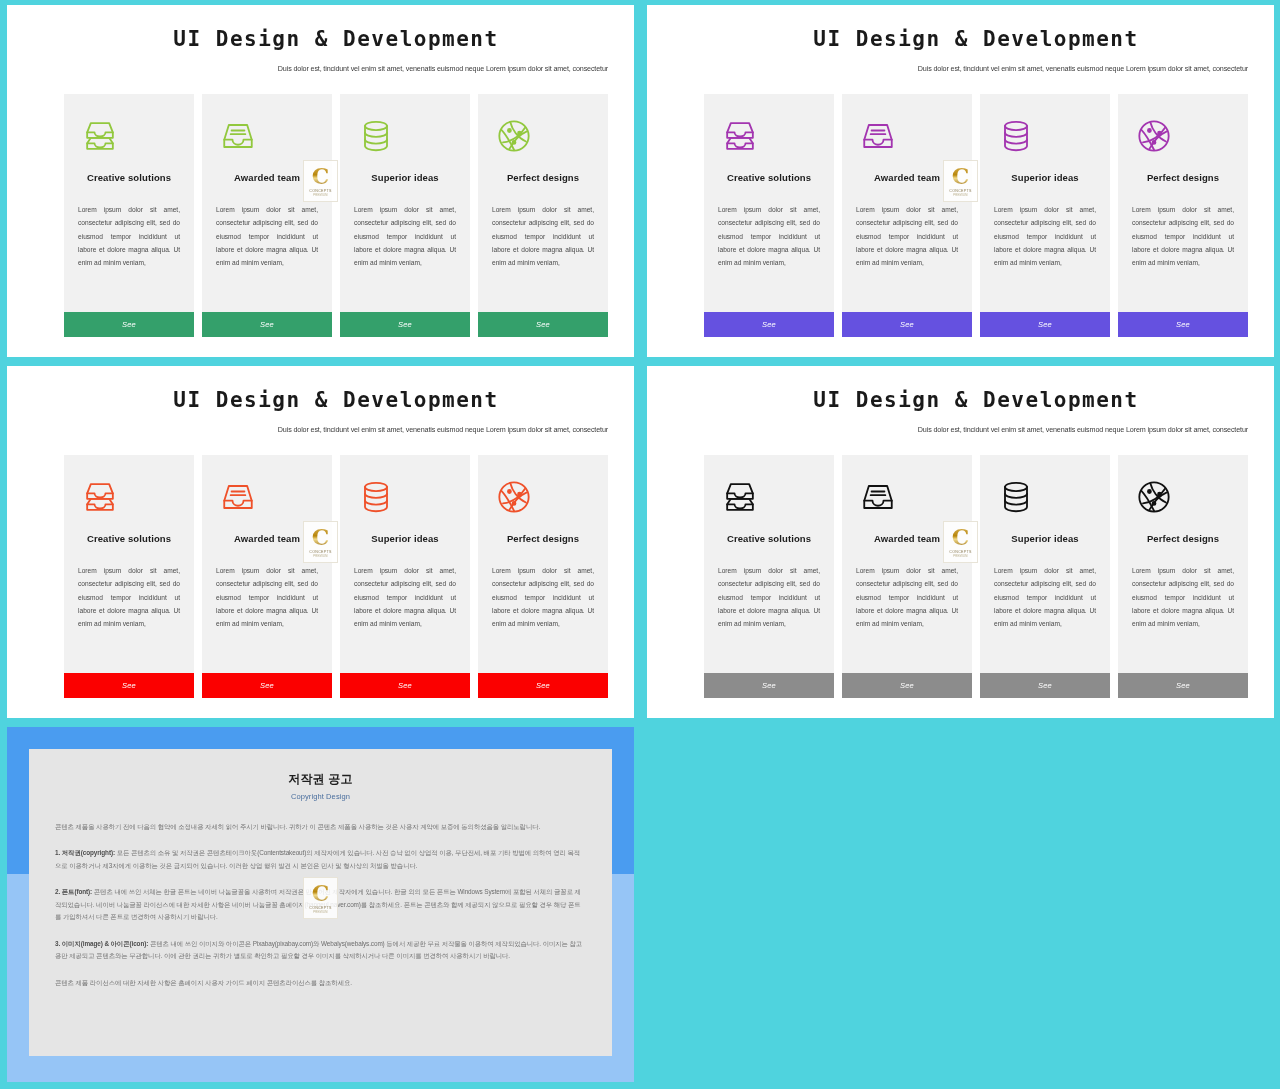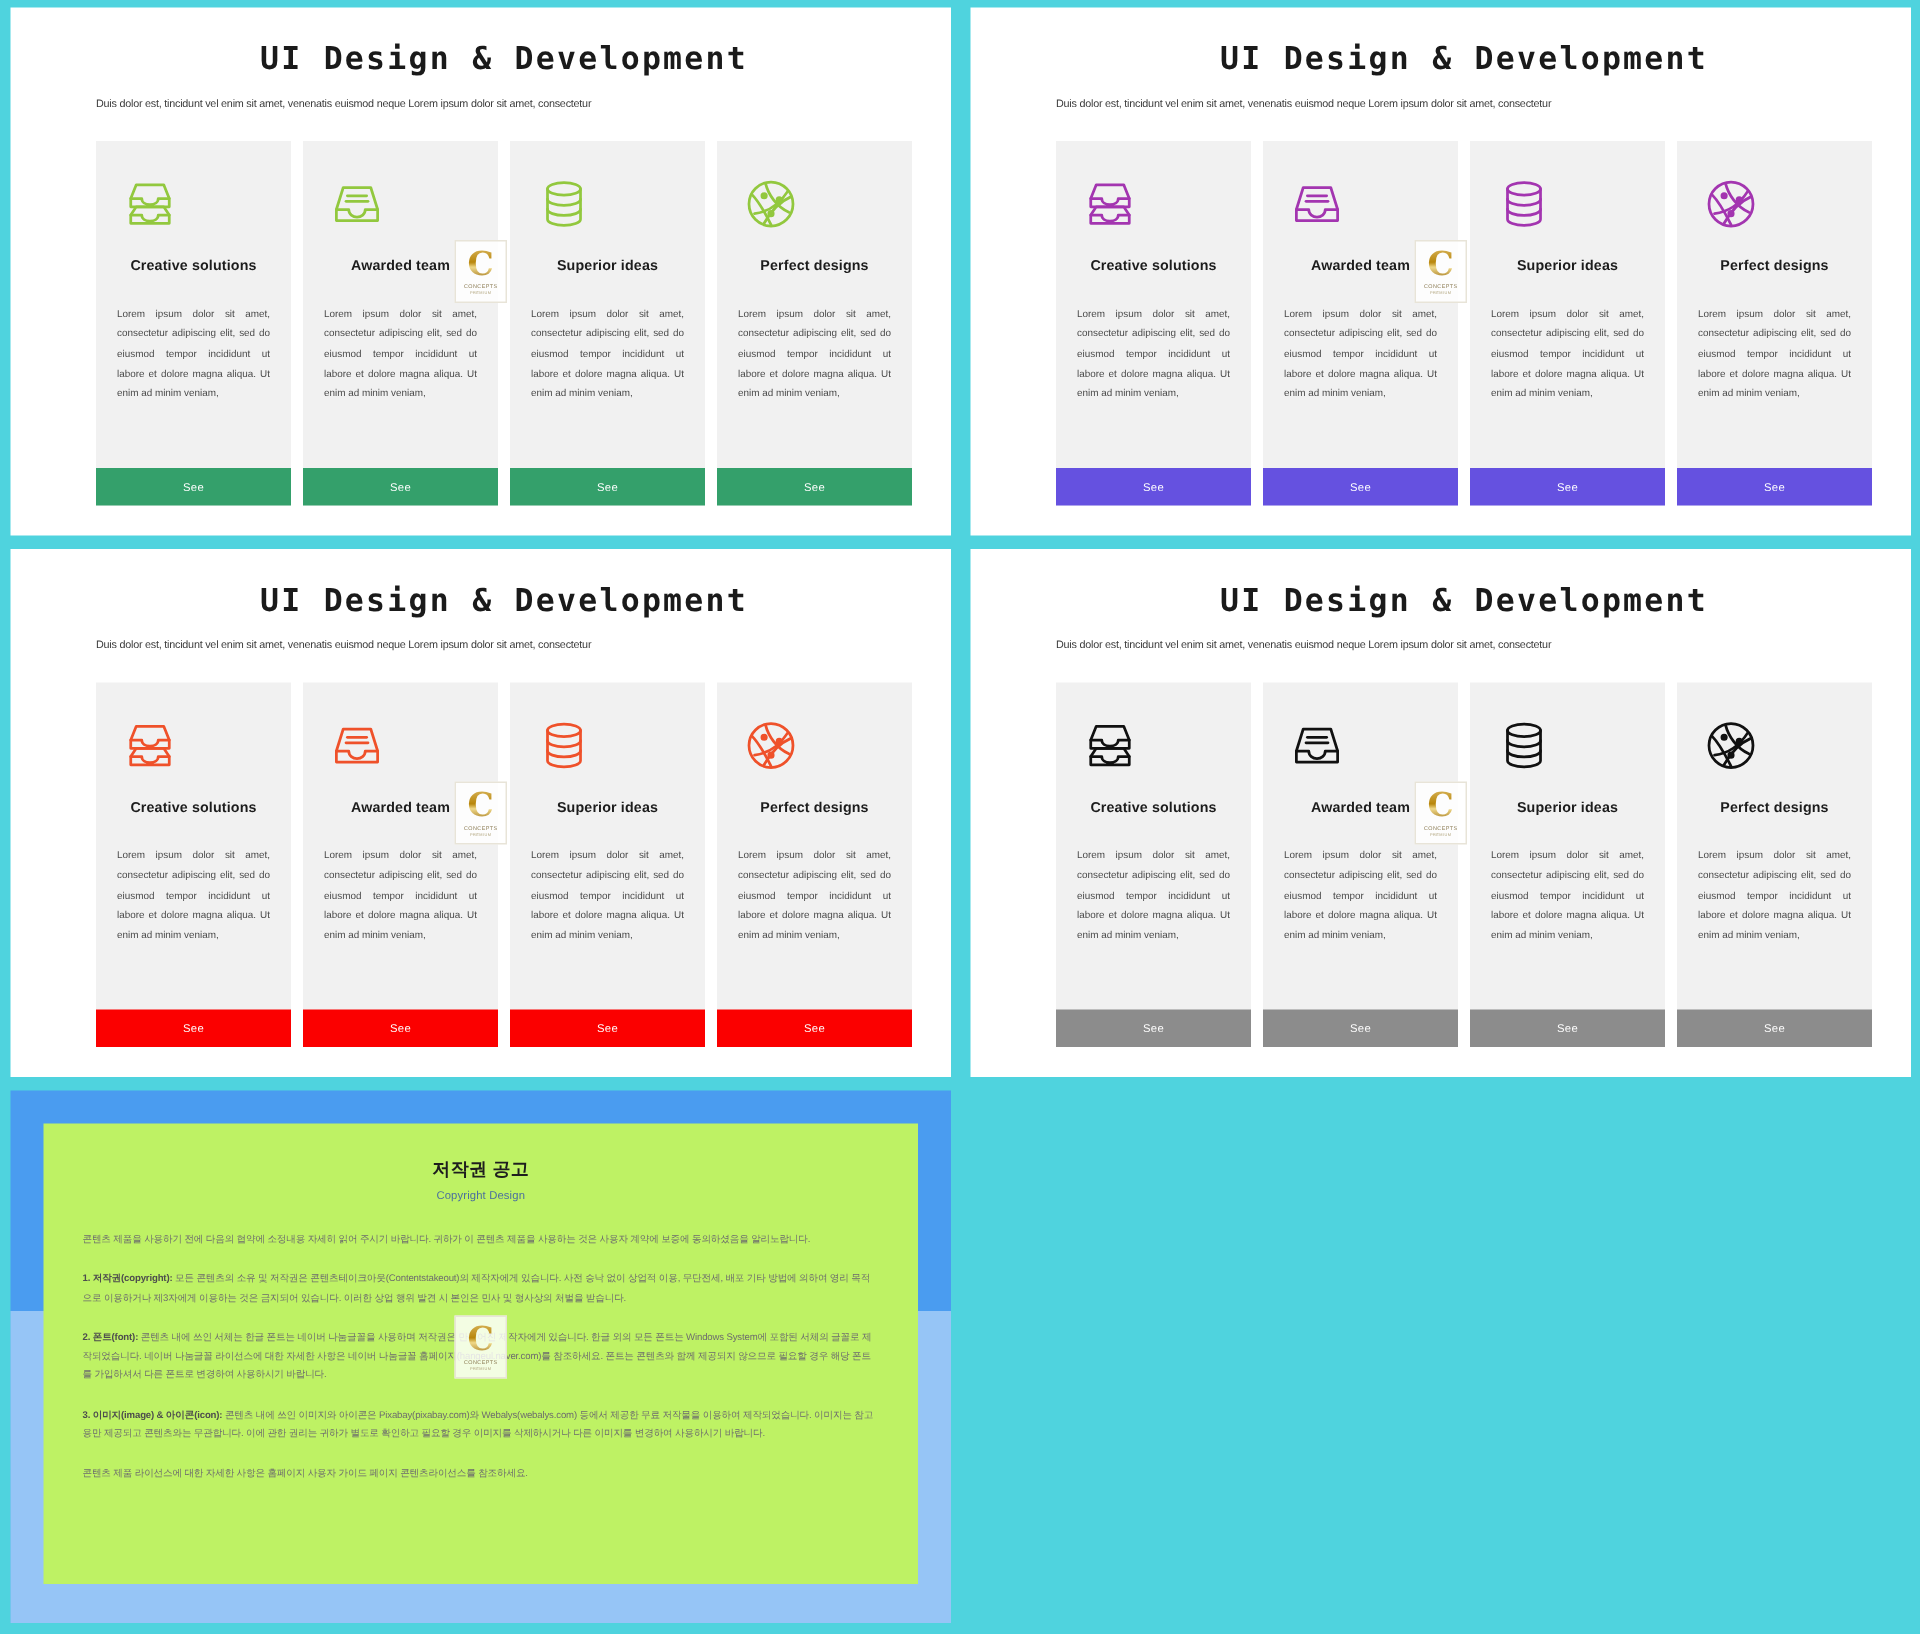--- a/index.html
+++ b/index.html
@@ -27,21 +27,21 @@
   .slide-title {
     text-align: center;
     font-family: "DejaVu Sans Mono", "Liberation Mono", monospace;
     font-size: 21px;
     font-weight: 700;
     letter-spacing: 1.5px;
     color: #1a1a1a;
     margin-top: 8px;
   }
   .slide-sub {
-    text-align: left;
+    text-align: right;
     font-size: 7.2px;
     line-height: 1.55;
     color: #3b3b3b;
     margin-top: 12px;
     letter-spacing: -0.15px;
   }
 
   
   .cards {
     display: flex;
@@ -82,20 +82,21 @@
   }
   .card-btn {
     height: 25px;
     display: flex;
     align-items: center;
     justify-content: center;
     color: #ffffff;
     font-size: 7.5px;
     letter-spacing: 0.2px;
     flex: 0 0 auto;
+    font-style: italic;
   }
 
   
   .watermark {
     position: absolute;
     width: 35px; height: 42px;
     background: rgba(255,255,255,0.82);
     border: 1px solid #e8e4d8;
     display: flex;
     flex-direction: column;
@@ -134,21 +135,21 @@
 
   
   .copy-frame {
     position: absolute;
     left: 7px; top: 727px;
     width: 627px; height: 355px;
     background: #4a9cf0;
     padding: 22px 22px 26px 22px;
   }
   .copy-sheet {
-    background: #bef264;
+    background: #e5e5e5;
     width: 100%; height: 100%;
     padding: 22px 26px;
     position: relative;
     overflow: hidden;
   }
   .copy-title {
     text-align: center;
     font-size: 12px;
     font-weight: 700;
     color: #1e1e1e;

